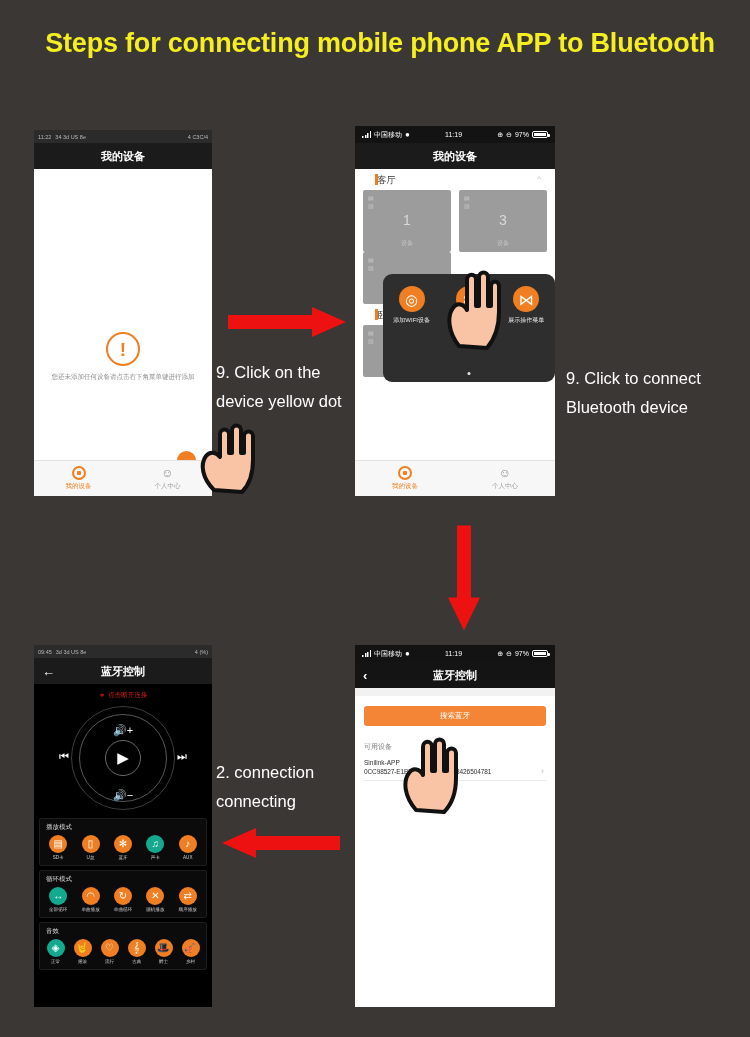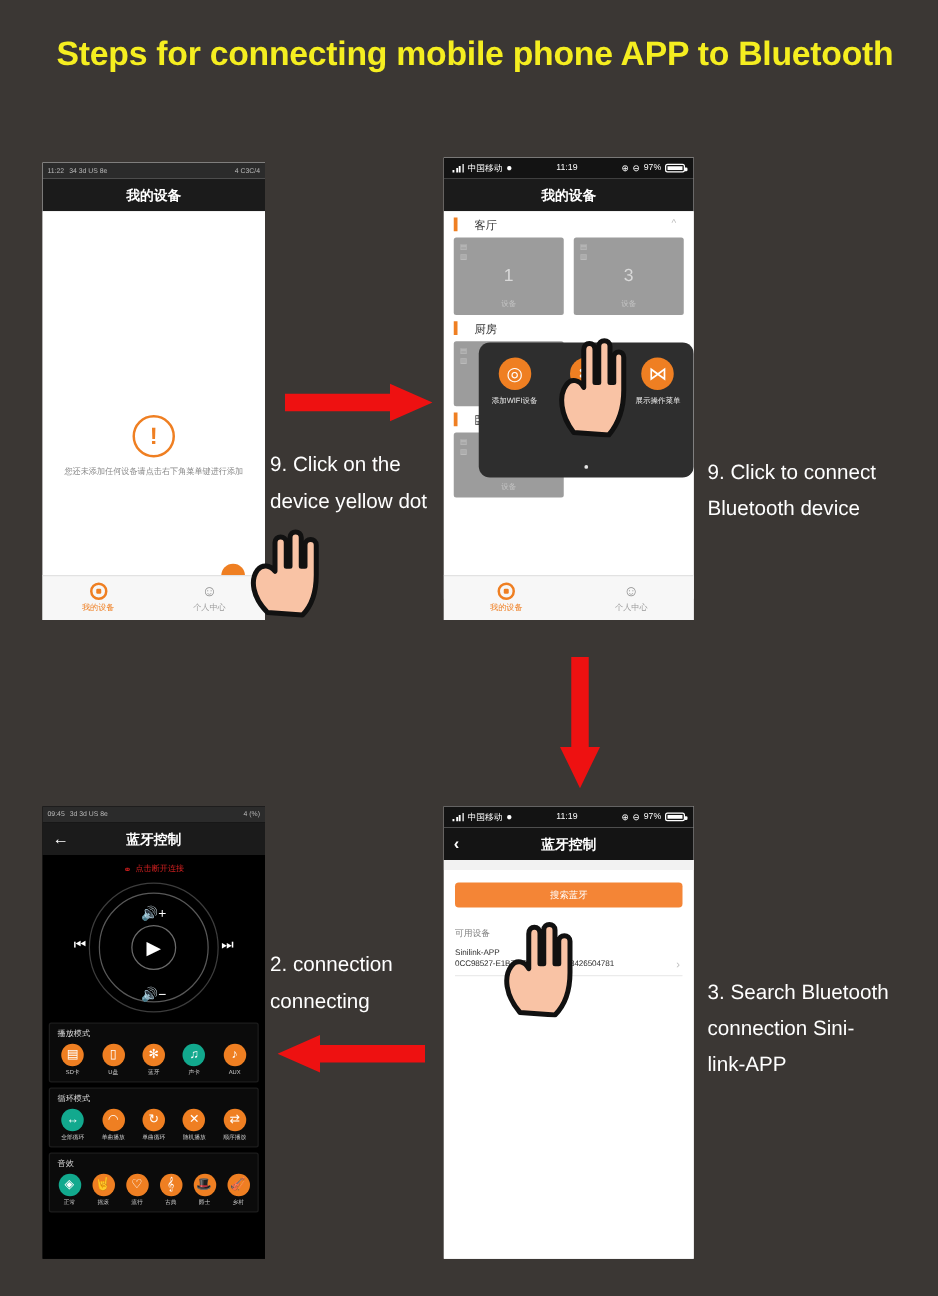--- a/index.html
+++ b/index.html
@@ -121,22 +121,22 @@
   .fab-dot {
     position: absolute; right: 16px; top: 282px;
     width: 19px; height: 19px; border-radius: 50%;
     background: #ef7f22;
   }
 
   
   #phone2 { left: 355px; top: 126px; width: 200px; height: 370px; }
   .p2-body { position: relative; height: 310px; background: #fff; overflow: hidden; }
   .sec-head {
-    display: flex; align-items: flex-start; gap: 14px;
-    padding: 5px 8px 3px 8px; position: relative;
+    display: flex; align-items: flex-start; gap: 0;
+    padding: 5px 8px 3px 20px; position: relative;
   }
   .sec-bar { width: 2.5px; height: 11px; background: #ef7f22; }
   .sec-name { font-size: 9px; color: #333; }
   .sec-caret { position: absolute; right: 14px; color: #bbb; font-size: 8px; }
   .card-row { display: flex; gap: 8px; padding: 0 8px; }
   .dev-card {
     flex: 1; height: 62px; background: #9c9c9c; border-radius: 2px;
     position: relative; color: #cfcfcf;
   }
   .dev-card .dc-ico { position: absolute; left: 5px; top: 5px; font-size: 6px; line-height: 1.3; opacity: .85; }
@@ -324,24 +324,20 @@
             <span class="dc-num">1</span>
             <span class="dc-foot">设备</span>
           </div>
           <div class="dev-card">
             <span class="dc-ico">▤<br>▥</span>
             <span class="dc-num">3</span>
             <span class="dc-foot">设备</span>
           </div>
         </div>
 
-        <div class="sec-head">
-          <span class="sec-bar"></span>
-          <span class="sec-name">厨房</span>
-        </div>
         <div class="card-row">
           <div class="dev-card sm" style="max-width:88px;">
             <span class="dc-ico">▤<br>▥</span>
             <span class="dc-num">&gt;</span>
             <span class="dc-foot">设备</span>
           </div>
           <div style="flex:1"></div>
         </div>
 
         <div class="sec-head">
@@ -431,25 +427,20 @@
           <span class="dev-chev">›</span>
         </div>
       </div>
     </div>
   </div>
 
   <svg class="hand" style="left:398px; top:736px;" width="66" height="78" viewBox="0 0 66 78">
     <path d="M18,74 C6,60 5,45 11,37 C15,31 22,33 25,39 L25,11 C25,4 34,4 34,11 L34,35 L37,35 L37,8 C37,2 46,2 46,8 L46,35 L49,35 L49,17 C49,11 58,11 58,17 L58,42 C58,59 52,70 46,76 Z" fill="#f9c3a5" stroke="#111111" stroke-width="4" stroke-linejoin="round"></path>
   </svg>
 
-  <div class="caption" style="left:566px; top:780px; width:184px;">
-    <div>3.  Search Bluetooth</div>
-    <div>connection Sini-</div>
-    <div>link-APP</div>
-  </div>
 
   <div class="phone" id="phone4">
     <div class="phone-inner">
       <div class="statusbar-dark">
         <span>09:45</span>
         <span style="flex:1;padding-left:4px;">3d 3d US 8e</span>
         <span>4 (%)</span>
       </div>
       <div class="navbar">
         <span class="nav-back">←</span>

